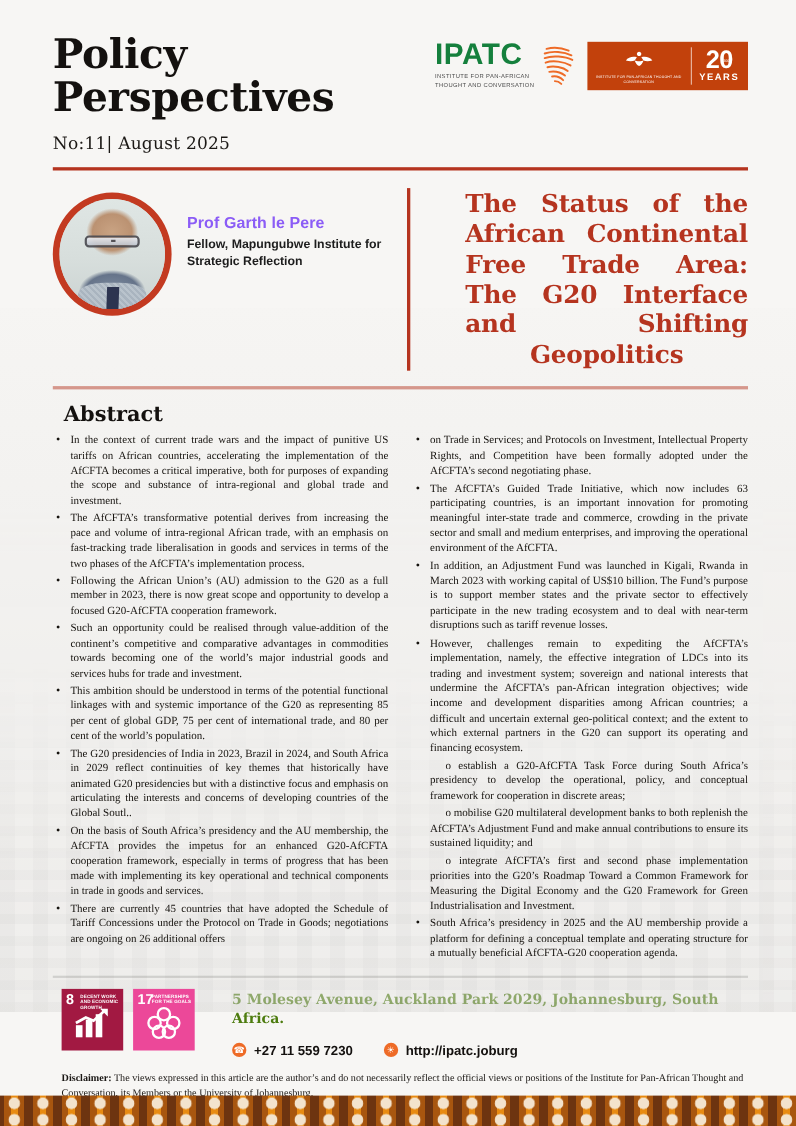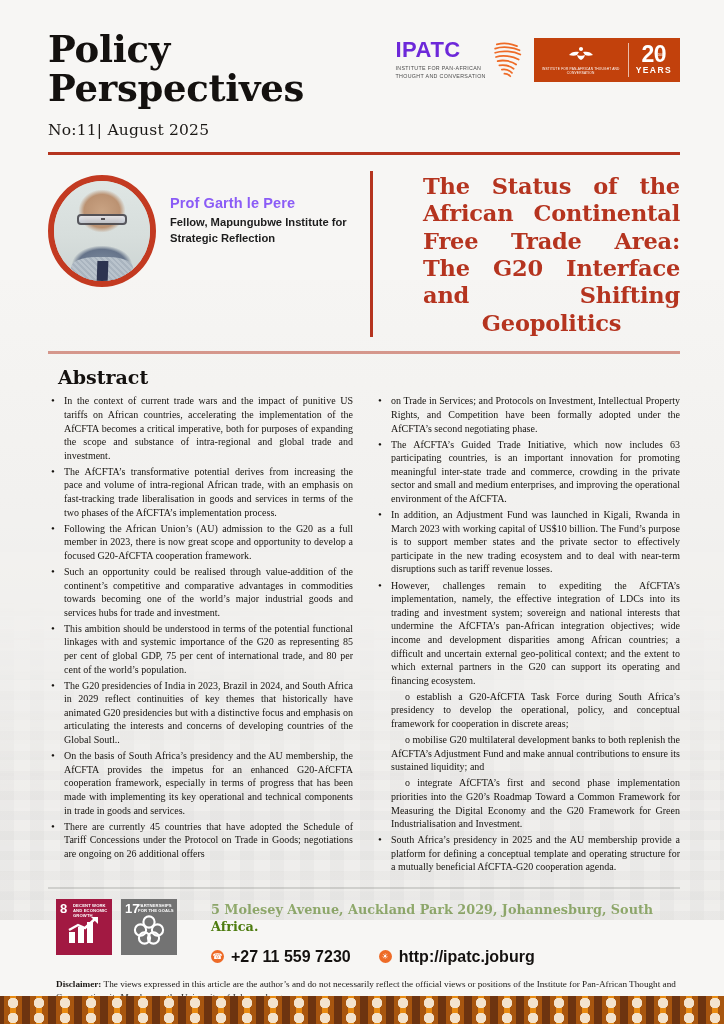--- a/index.html
+++ b/index.html
@@ -46,21 +46,21 @@
     font-size: 15.5px;
     color: #1b1815;
     letter-spacing: .2px;
   }
 
   
   .logo-wrap { display: flex; align-items: center; gap: 0; margin-top: 6px; }
   .logo-text-col { text-align: left; padding-right: 2px; }
   .logo-ipatc {
     font-family: "Liberation Sans", sans-serif;
-    font-weight: bold; font-size: 22px; letter-spacing: .5px; color: #6d28d9; line-height: 1;
+    font-weight: bold; font-size: 27px; letter-spacing: .5px; color: #15803d; line-height: 1;
   }
   .logo-tag {
     font-family: "Liberation Sans", sans-serif;
     font-size: 5.3px; letter-spacing: .35px; color: #4a4a4a; line-height: 1.45; margin-top: 4px; width: 96px;
   }
   .logo-africa { width: 42px; height: 47px; margin-left: -2px; }
   .logo-orange {
     display: flex; align-items: stretch; margin-left: 7px;
     background: #c2410c; height: 44px;
   }
@@ -149,36 +149,36 @@
 
   
   .footer-rule { height: 2px; background: #c0c0bd; margin: 10px 44px 0 48px; }
   .footer { display: flex; align-items: flex-start; padding: 10px 44px 0 56px; gap: 18px; }
   .sdg-row { display: flex; gap: 9px; }
   .sdg {
     width: 56px; height: 56px; position: relative; color: #fff; overflow: hidden;
     font-family: "Liberation Sans", sans-serif;
   }
   .sdg.s8 { background: #a21942; }
-  .sdg.s17 { background: #737373; }
+  .sdg.s17 { background: #ec4899; }
   .sdg .num { position: absolute; left: 4px; top: 3px; font-weight: bold; font-size: 13px; line-height: 1; }
   .sdg .lbl { position: absolute; left: 17px; top: 4px; right: 3px; font-size: 4.2px; font-weight: bold; line-height: 1.25; letter-spacing: .1px; }
   .sdg .gl { position: absolute; left: 50%; top: 56%; transform: translate(-50%,-50%); }
   .contact { padding-top: 2px; padding-left: 16px; }
   .addr {
     font-family: "DejaVu Serif", serif; font-weight: bold; font-size: 12.8px;
     color: #4d7c0f; line-height: 1.38;
   }
   .contact-line { display: flex; align-items: center; gap: 28px; margin-top: 12px; }
   .ci { display: flex; align-items: center; gap: 7px; }
   .ci .dot {
     width: 13px; height: 13px; border-radius: 50%; background: #ee6b27;
     display: inline-flex; align-items: center; justify-content: center; color: #fff; font-size: 8px;
   }
-  .ci .txt { font-family: "Liberation Sans", sans-serif; font-weight: bold; font-size: 16px; color: #14110f; }
+  .ci .txt { font-family: "Liberation Sans", sans-serif; font-weight: bold; font-size: 12px; color: #14110f; }
 
   .disclaimer {
     padding: 12px 48px 0 56px;
     font-family: "Liberation Serif", serif; font-size: 9.2px; line-height: 1.38; color: #1a1714;
   }
   .disclaimer b { font-weight: bold; }
 
   .bottom-band {
     position: absolute; left: 0; bottom: 0; width: 724px; height: 28px;
     background:

